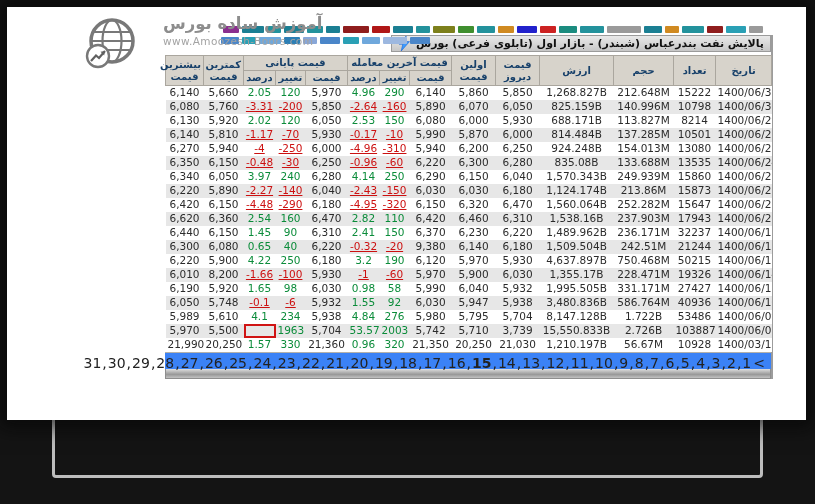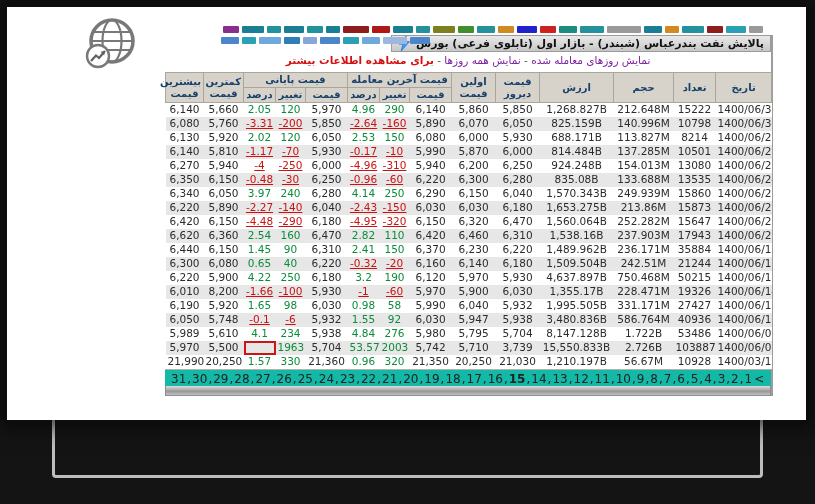--- a/index.html
+++ b/index.html
@@ -35,22 +35,22 @@
   .tbl th{background:#d7d3cb;border:1px solid #aaa69e;color:#17406a;font-weight:bold;
           font-size:10px;padding:1px 2px;line-height:12px;}
   .tbl td{direction:ltr;text-align:center;font-size:10.5px;line-height:11px;color:#2b2b2b;
           padding:1px 2px;white-space:nowrap;overflow:hidden;}
   .tbl tbody tr{height:14px;background:#ffffff;}
   .tbl tbody tr:nth-child(even){background:#e7e7e7;}
   .tbl td.pos{color:#0b8c3a;}
   .tbl td.neg{color:#cc1111;text-decoration:underline;}
   .tbl td.hl{box-shadow:inset 0 0 0 2px #d01414;padding-left:40px;}
   
-  .pager{background:#14b8a6;border-top:1px solid #b5b1a9;height:17px;box-sizing:border-box;
-         direction:rtl;text-align:left;font-size:12px;color:#222;padding:2px 5px 0;white-space:nowrap;}
+  .pager{background:#3b82f6;border-top:1px solid #b5b1a9;height:17px;box-sizing:border-box;
+         direction:rtl;text-align:left;font-size:14px;color:#222;padding:2px 5px 0;white-space:nowrap;}
   .pager span{display:inline-block;margin:0 1px;cursor:pointer;}
   .pager .comma{margin:0;cursor:default;}
   .pager .cur{font-weight:bold;cursor:default;}
   .strip{height:10px;width:606px;box-sizing:border-box;border:1px solid #8e8e8e;border-top:none;
          background:linear-gradient(180deg,#dedede,#989898 60%,#c2c2c2);}
 </style>
 </head>
 <body>
 
 <div class="stage">
@@ -61,20 +61,24 @@
     <svg width="56" height="54" viewBox="0 0 56 54">
       <circle cx="28" cy="25" r="21" fill="#ffffff" stroke="#787878" stroke-width="3.5"></circle>
       <ellipse cx="28" cy="25" rx="9.5" ry="21" fill="none" stroke="#787878" stroke-width="2.2"></ellipse>
       <line x1="9" y1="16" x2="47" y2="16" stroke="#787878" stroke-width="2.2"></line>
       <line x1="7" y1="25" x2="49" y2="25" stroke="#787878" stroke-width="2.2"></line>
       <line x1="9" y1="34" x2="47" y2="34" stroke="#787878" stroke-width="2.2"></line>
       <circle cx="14" cy="40" r="11" fill="#ffffff" stroke="#787878" stroke-width="2.4"></circle>
       <polyline points="7,45 12,39.5 15,42 21,35" fill="none" stroke="#606060" stroke-width="2.2"></polyline>
       <polygon points="21,35 16.5,35.8 20.2,39.4" fill="#606060"></polygon>
     </svg>
+  </div>
+  <div class="logo-text">
+    <div class="logo-fa">آموزش ساده بورس</div>
+    <div class="logo-url">www.Amoozesh-Boors.com</div>
   </div>
 
   <div class="chips chips-row1">
       <span class="chip" style="width: 16px; background: rgb(139, 47, 143);"></span>
       <span class="chip" style="width: 22px; background: rgb(27, 127, 147);"></span>
       <span class="chip" style="width: 14px; background: rgb(35, 146, 156);"></span>
       <span class="chip" style="width: 20px; background: rgb(27, 127, 147);"></span>
       <span class="chip" style="width: 16px; background: rgb(35, 146, 156);"></span>
       <span class="chip" style="width: 14px; background: rgb(27, 127, 147);"></span>
       <span class="chip" style="width: 26px; background: rgb(143, 29, 29);"></span>
@@ -113,23 +117,20 @@
   <div class="panel">
     <div class="titlebar">
       <span class="t">پالایش نفت بندرعباس (شبندر) - بازار اول (تابلوی فرعی) بورس</span>
       <span class="bolt">
         <svg width="11" height="15" viewBox="0 0 11 15">
           <polygon points="7.2,0 0,8.2 3.8,8.2 2.2,15 10.5,5.6 5.8,5.6" fill="#3d9bff" stroke="#1a5fd0" stroke-width="0.6"></polygon>
         </svg>
       </span>
     </div>
 
-    <div class="subtitle">
-      <a>نمایش روزهای معامله شده</a><span class="sep"> - </span><a>نمایش همه روزها</a><span class="sep"> - </span><span class="warn">برای مشاهده اطلاعات بیشتر</span>
-    </div>
 
     <table class="tbl">
       <colgroup>
         <col style="width:56px">
           <col style="width:42px">
           <col style="width:60px">
           <col style="width:74px">
         <col style="width:44px">
           <col style="width:44px">
           <col style="width:42px">
@@ -273,21 +274,21 @@
             <td>6,280</td>
             <td class="pos">240</td>
             <td class="pos">3.97</td>
             <td>6,050</td>
             <td>6,340</td>
           </tr>
           <tr>
             <td>1400/06/22</td>
             <td>15873</td>
             <td>213.86M</td>
-            <td>1,653.275B</td>
+            <td>1,124.174B</td>
             <td>6,180</td>
             <td>6,030</td>
             <td>6,030</td>
             <td class="neg">-150</td>
             <td class="neg">-2.43</td>
             <td>6,040</td>
             <td class="neg">-140</td>
             <td class="neg">-2.27</td>
             <td>5,890</td>
             <td>6,220</td>
@@ -319,42 +320,42 @@
             <td class="pos">110</td>
             <td class="pos">2.82</td>
             <td>6,470</td>
             <td class="pos">160</td>
             <td class="pos">2.54</td>
             <td>6,360</td>
             <td>6,620</td>
           </tr>
           <tr>
             <td>1400/06/17</td>
-            <td>35884</td>
+            <td>32237</td>
             <td>236.171M</td>
             <td>1,489.962B</td>
             <td>6,220</td>
             <td>6,230</td>
             <td>6,370</td>
             <td class="pos">150</td>
             <td class="pos">2.41</td>
             <td>6,310</td>
             <td class="pos">90</td>
             <td class="pos">1.45</td>
             <td>6,150</td>
             <td>6,440</td>
           </tr>
           <tr>
             <td>1400/06/16</td>
             <td>21244</td>
             <td>242.51M</td>
             <td>1,509.504B</td>
             <td>6,180</td>
             <td>6,140</td>
-            <td>6,160</td>
+            <td>9,380</td>
             <td class="neg">-20</td>
             <td class="neg">-0.32</td>
             <td>6,220</td>
             <td class="pos">40</td>
             <td class="pos">0.65</td>
             <td>6,080</td>
             <td>6,300</td>
           </tr>
           <tr>
             <td>1400/06/15</td>

